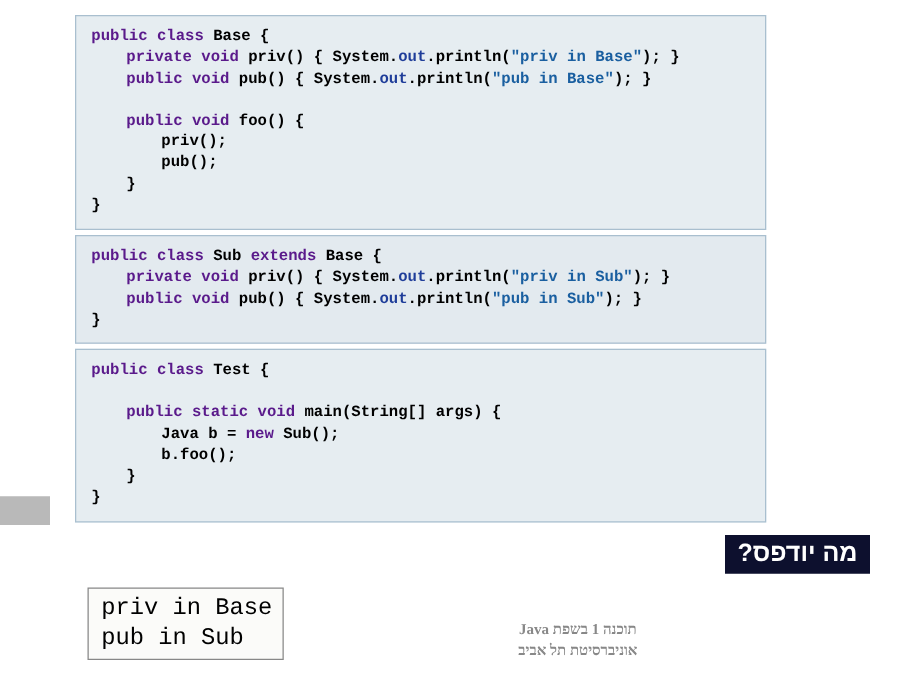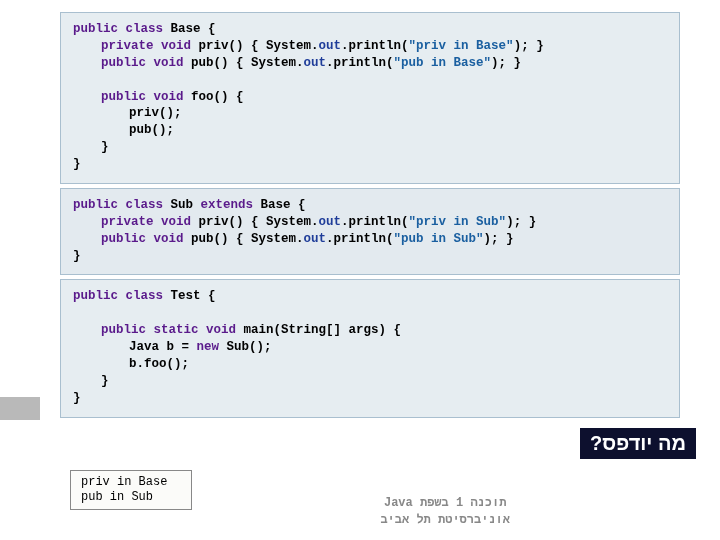--- a/index.html
+++ b/index.html
@@ -15,61 +15,61 @@
   }
   .left-stripe {
     position: absolute;
     left: 0; top: 397px;
     width: 40px; height: 23px;
     background: #b9b9b9;
   }
   .slide {
     position: absolute;
     left: 60px; top: 12px;
-    width: 620px;
+    width: 553px;
   }
   .code-box {
     background: #e6edf1;
     border: 1px solid #a9bfcf;
     padding: 8px 12px 10px 12px;
     margin-bottom: 4px;
   }
   .code-box.darker { background: #e3eaef; }
   .line { white-space: pre; line-height: 1.35; }
   .ind1 { padding-left: 28px; }
   .ind2 { padding-left: 56px; }
   .kw-blue { color: #1f3d99; }
   .kw-purple { color: #5a1a8b; }
   .typename { color: #000; }
   .str { color: #1a5fa0; }
   .output-box {
     position: absolute;
     left: 70px; top: 470px;
     border: 1px solid #888;
     background: #fbfbf9;
-    padding: 4px 24px 4px 10px;
+    padding: 4px 8px 4px 10px;
     font-family: "Courier New", monospace;
-    font-size: 12px;
+    font-size: 19px;
     font-weight: normal;
   }
   .output-box .oline { line-height: 1.25; }
   .question-badge {
     position: absolute;
     right: 24px; top: 428px;
     background: #0d102e;
     color: #fff;
     padding: 4px 10px;
     font-family: Arial, sans-serif;
     font-size: 20px;
     direction: rtl;
   }
   .footer {
     position: absolute;
     right: 210px; top: 495px;
-    font-family: Liberation Mono, monospace;
+    font-family: Liberation Serif, serif;
     font-size: 12px;
     color: #888;
     text-align: center;
     direction: rtl;
     line-height: 1.4;
   }
 </style>
 </head>
 <body>
 

